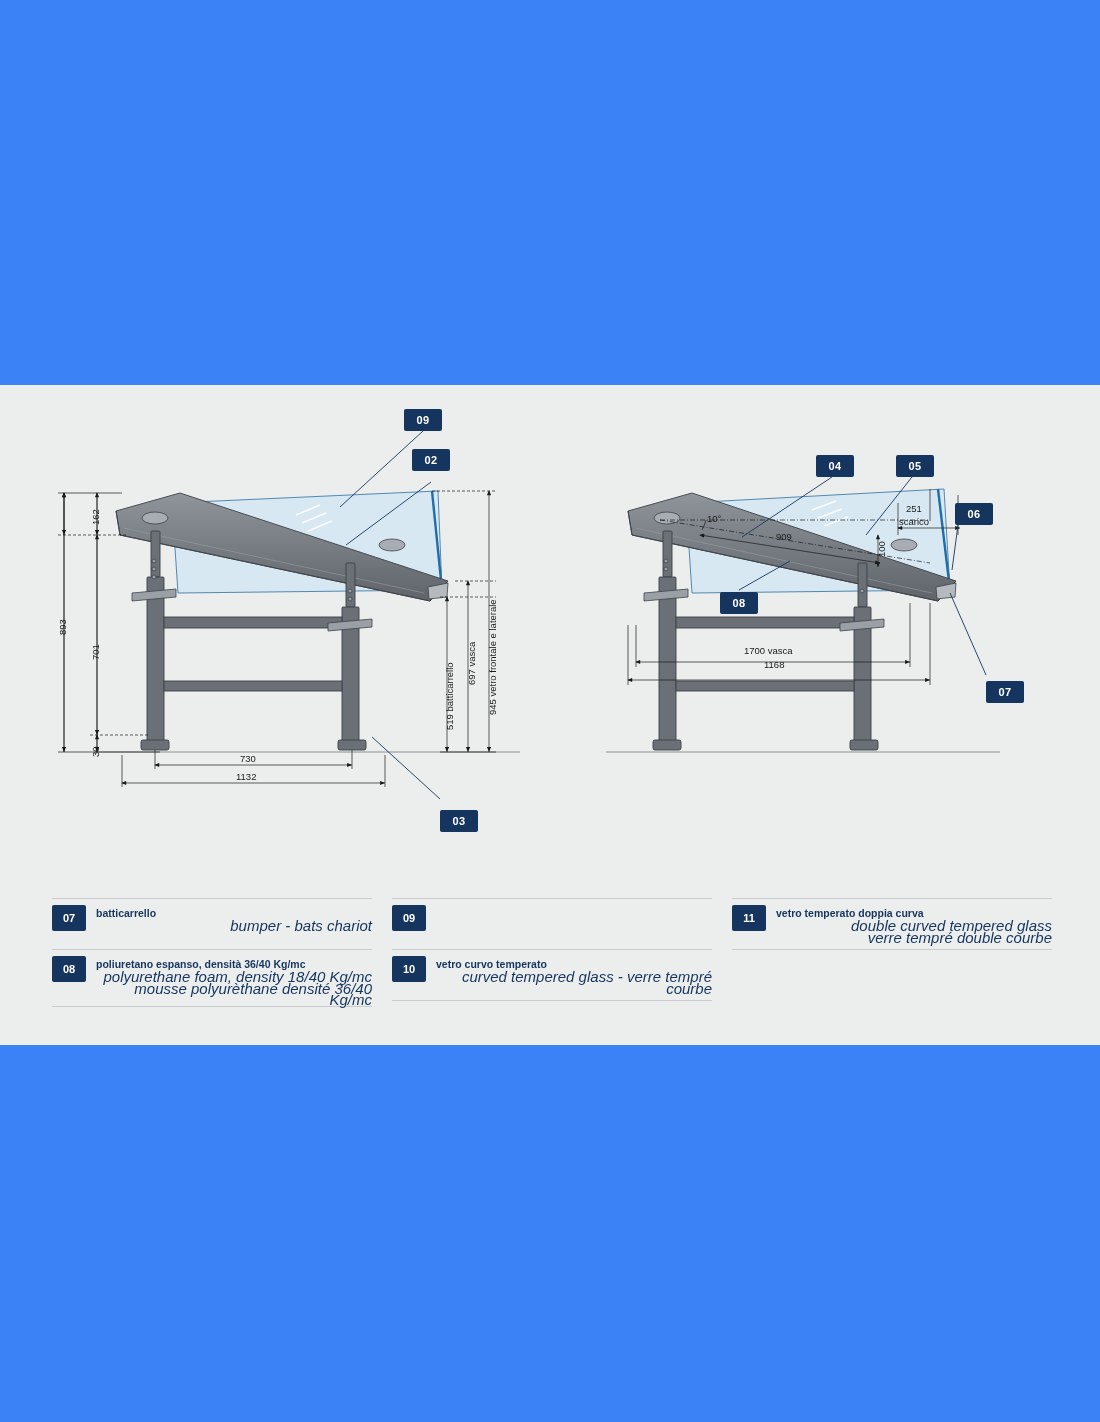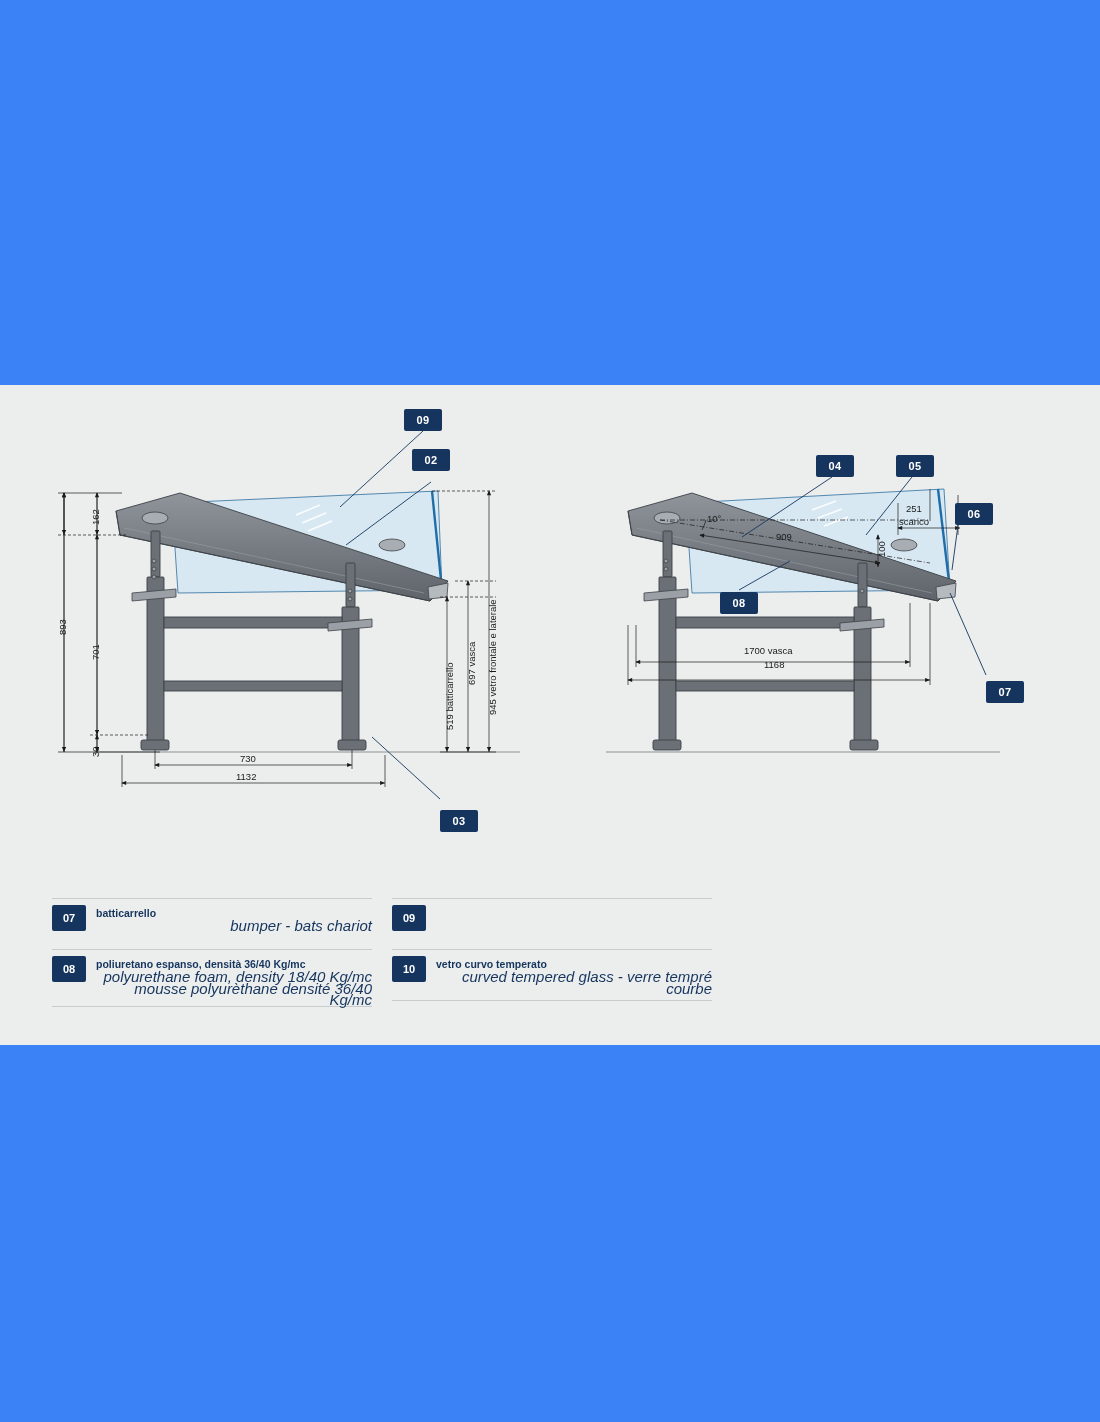--- a/index.html
+++ b/index.html
@@ -347,15 +347,25 @@
       </div>
       <div class="legend-item">
         <div class="legend-num">10</div>
         <div class="legend-text">
           <div class="legend-it">vetro curvo temperato</div>
           <div class="legend-tr">curved tempered glass - verre tempré courbe</div>
         </div>
       </div>
     </div>
 
+    <div class="legend-col" style="left:680px;">
+      <div class="legend-item">
+        <div class="legend-num">11</div>
+        <div class="legend-text">
+          <div class="legend-it">vetro temperato doppia curva</div>
+          <div class="legend-tr">double curved tempered glass</div>
+          <div class="legend-tr">verre tempré double courbe</div>
+        </div>
+      </div>
+    </div>
 
   </div>
 </div>
 
 </body></html>

